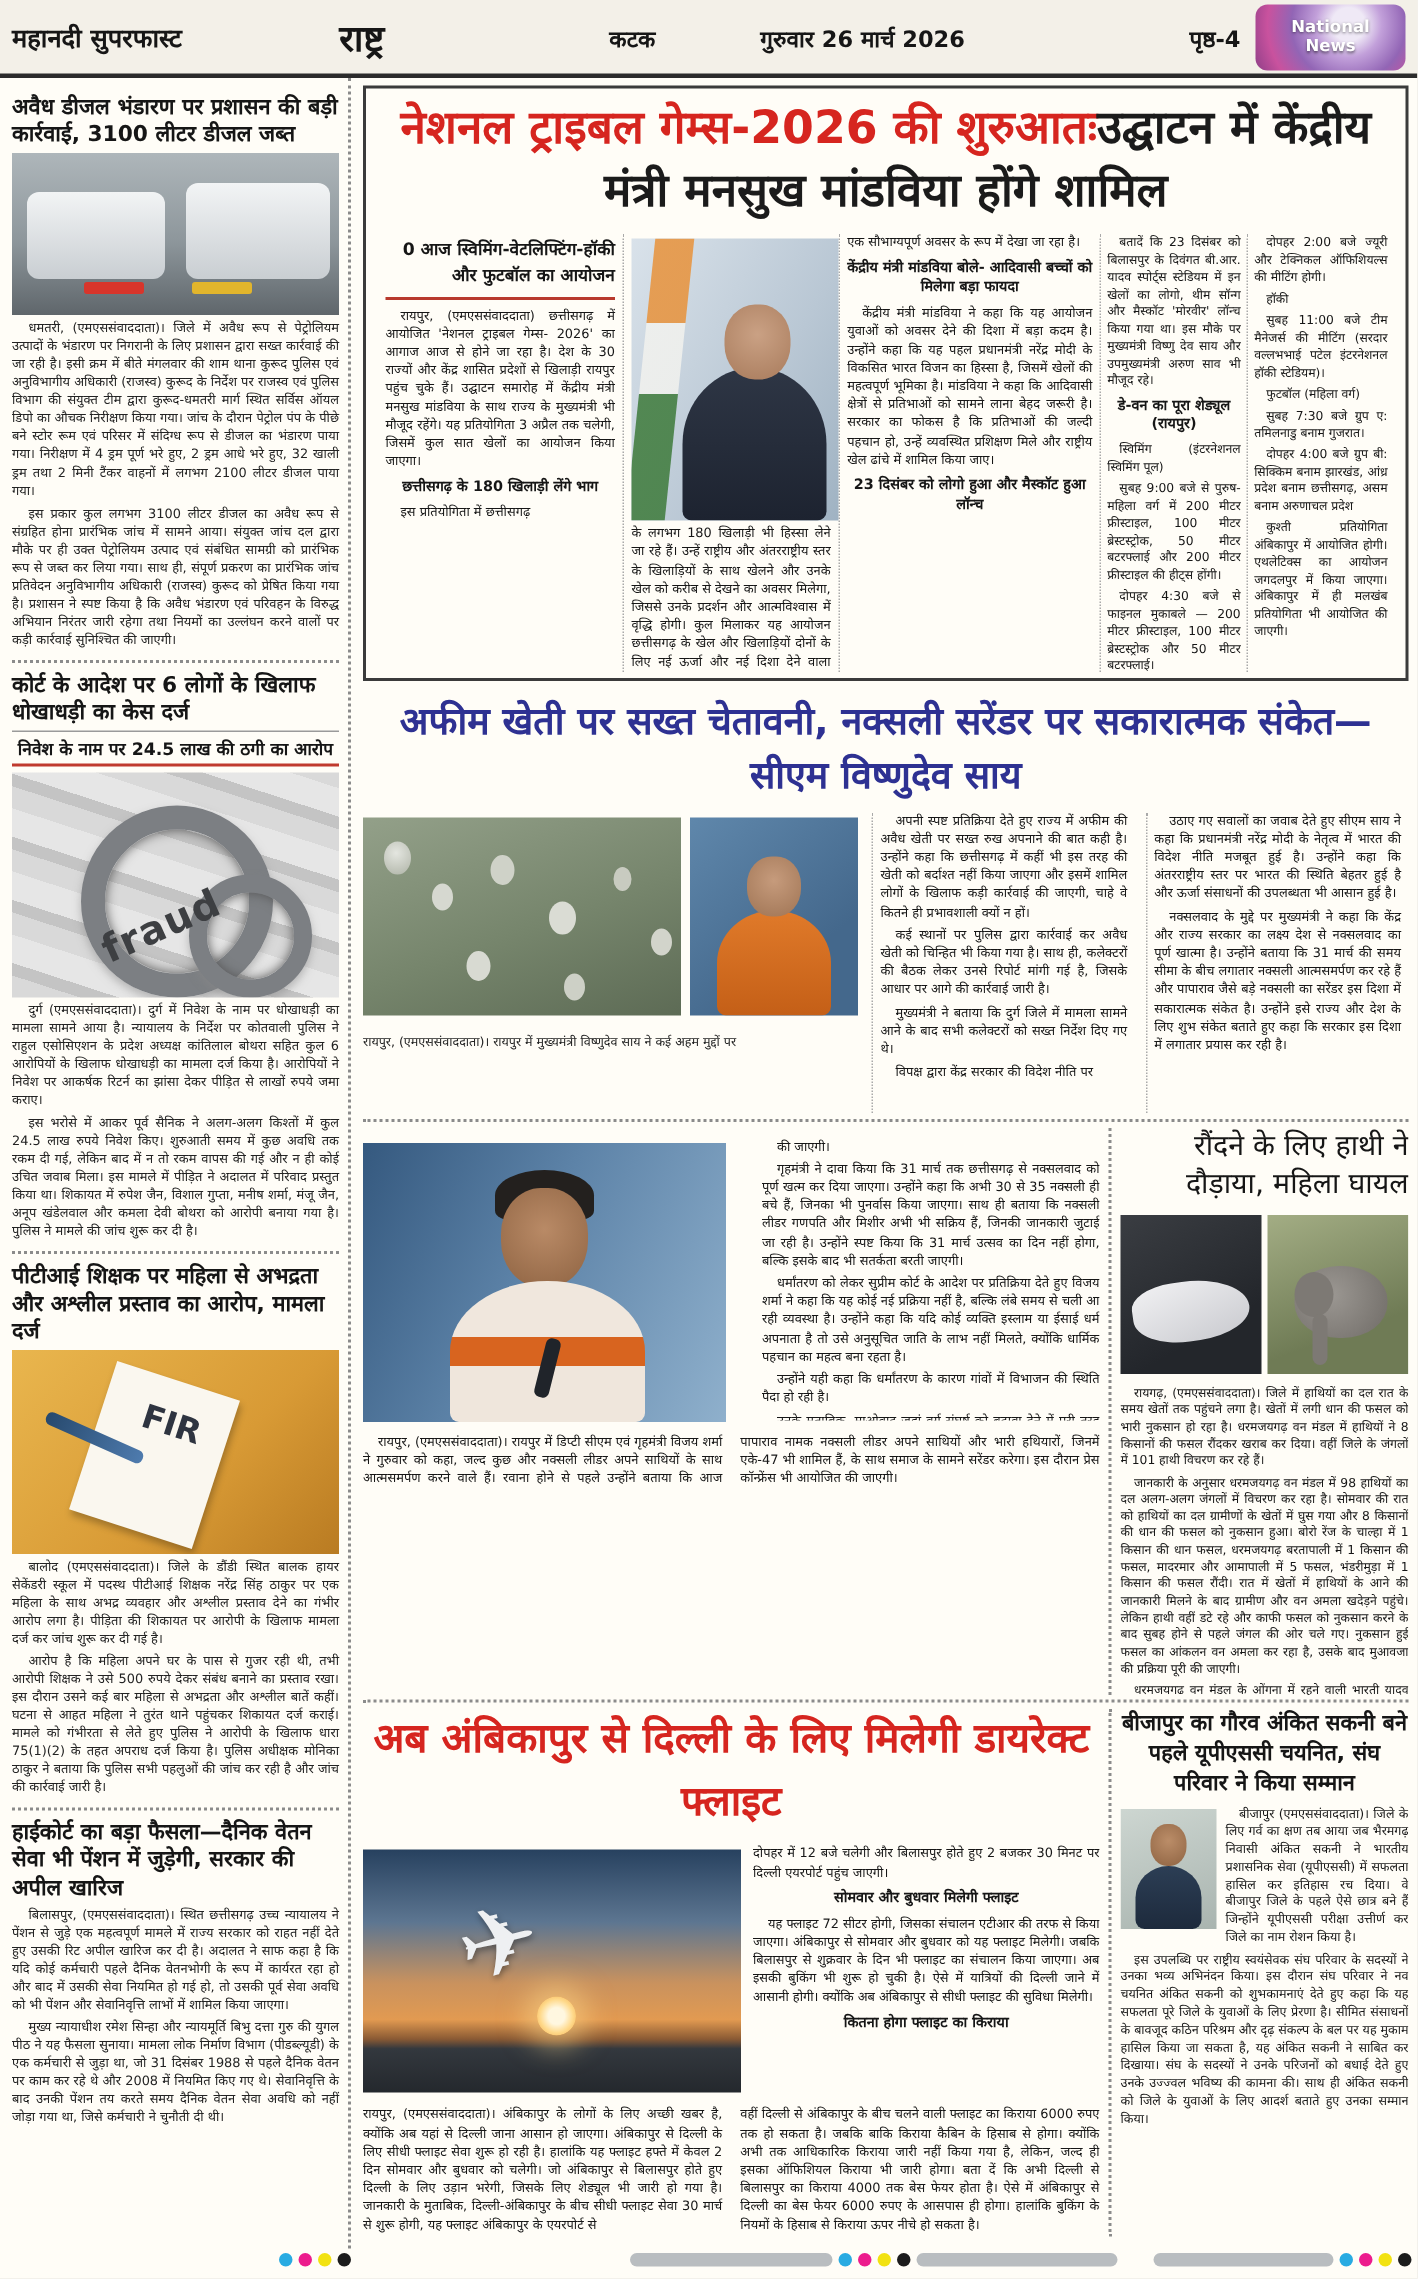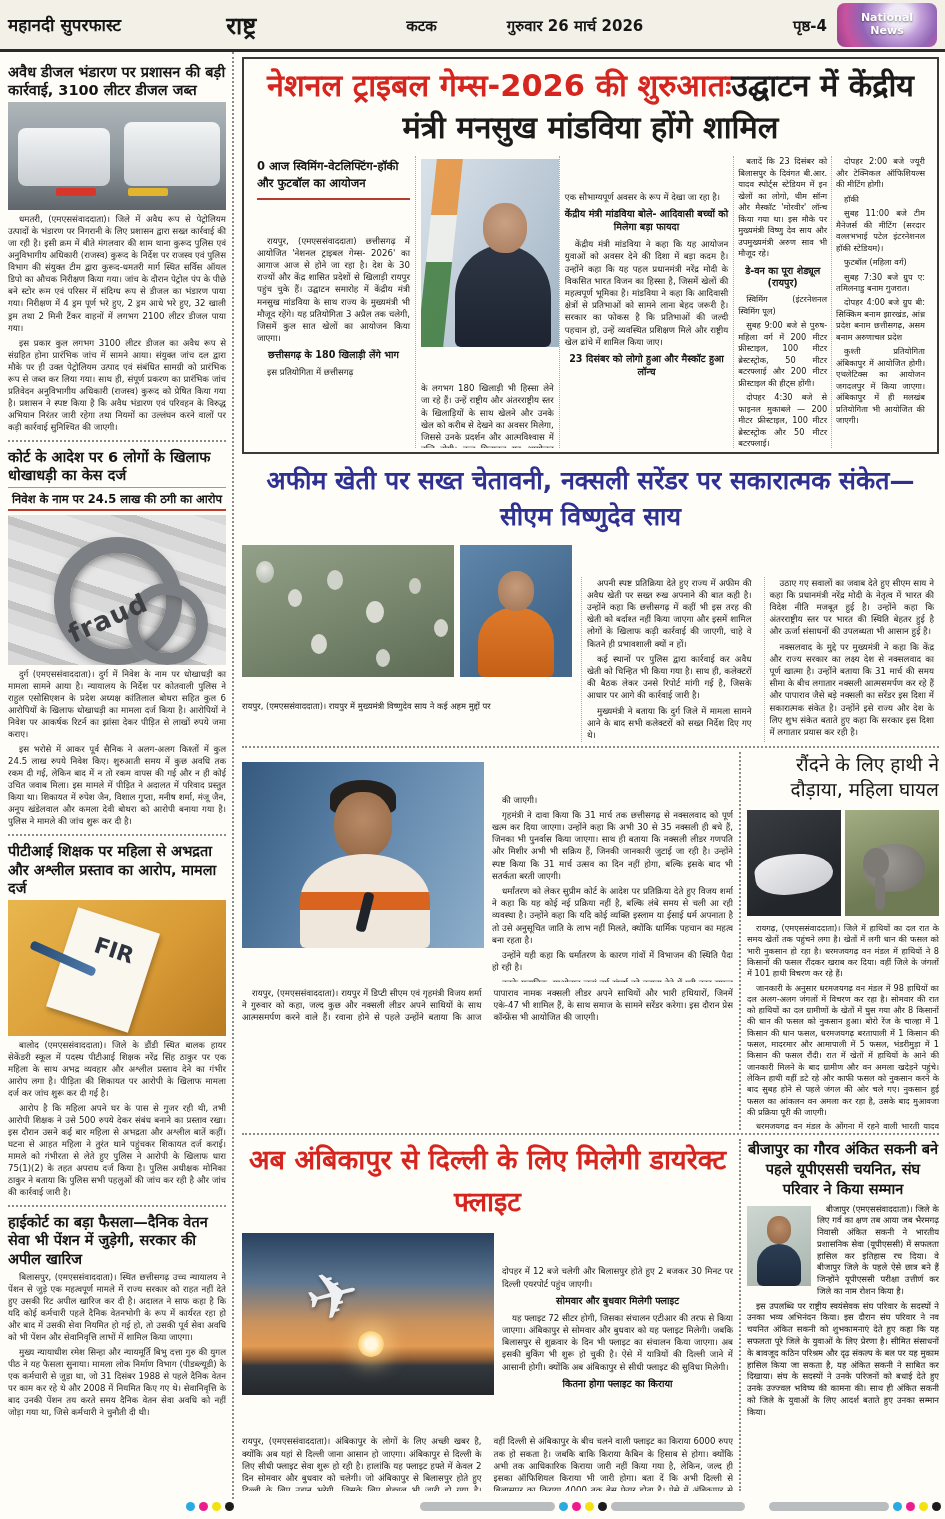--- a/index.html
+++ b/index.html
@@ -74,40 +74,40 @@
   .an-head{left:20px;top:10px;width:24px;height:28px;background:radial-gradient(circle at 50% 40%,#bb8d68,#8e6342);border-radius:46%;}
   
   .artA{border:2px solid #3b3b3b;padding:6px 8px 4px;box-sizing:border-box;}
   .artA-head{text-align:center;font-weight:bold;font-size:30.5px;line-height:1.38;}
   .red{color:#d6251f;} .blk{color:#1b1b1b;}
   .blue{color:#2e3192;}
   .artA-cols{display:flex;margin-top:7px;height:292px;overflow:hidden;}
   .acol{box-sizing:border-box;padding:0 5px;overflow:hidden;}
   .acol + .acol{border-left:1px dotted #a9a9a9;}
   .c1{width:170px;} .c2{width:150px;} .c3{width:182px;} .c4{width:102px;padding:0 4px;} .c5{width:102px;padding:0 4px;}
-  .kicker{font-weight:bold;font-size:11.5px;line-height:1.45;text-align:left;border-bottom:2px solid #b8392d;padding:2px 0 6px;margin-bottom:5px;}
-  .btxt{font-size:8.6px;line-height:1.42;text-align:justify;margin-top:35px;}
+  .kicker{font-weight:bold;font-size:11.5px;line-height:1.45;text-align:right;border-bottom:2px solid #b8392d;padding:2px 0 6px;margin-bottom:5px;}
+  .btxt{font-size:8.6px;line-height:1.42;text-align:justify;}
   .btxt p{margin:0 0 3px;text-indent:10px;}
   .btxt .nindent{text-indent:0;}
   .bsub{font-weight:bold;font-size:9.6px;text-align:center;margin:5px 0 4px;line-height:1.35;}
   .sched{font-size:8.2px;line-height:1.4;text-align:justify;}
   .sched p{margin:0 0 3px;text-indent:8px;}
   
   .artB{margin-top:6px;padding-top:3px;}
   .artB-head{font-weight:bold;font-size:25px;line-height:1.45;text-align:center;}
   .artB-body{display:flex;gap:7px;margin-top:6px;height:200px;overflow:hidden;}
   .bPhotos{width:332px;flex:0 0 auto;}
   .bPhotoRow{display:flex;gap:6px;}
-  .caption{font-size:8.4px;margin-top:20px;color:#222;}
+  .caption{font-size:8.4px;margin-top:8px;color:#222;}
   .bcol{flex:1;box-sizing:border-box;padding:0 5px;border-left:1px dotted #a9a9a9;overflow:hidden;}
   
   .rowCD{display:flex;margin-top:4px;border-top:2px dotted #8b8b8b;padding-top:4px;height:378px;overflow:hidden;}
   .artC{width:499px;box-sizing:border-box;padding-right:6px;border-right:2px dotted #8b8b8b;}
   .artC-head{font-weight:bold;font-size:24.5px;line-height:1.5;text-align:center;}
-  .cBody{display:flex;gap:8px;margin-top:7px;}
+  .cBody{display:flex;gap:24px;margin-top:7px;}
   .cRight{flex:1;height:188px;overflow:hidden;}
   .cBottom{margin-top:5px;column-count:2;column-gap:12px;height:84px;overflow:hidden;}
   .artD{flex:1;box-sizing:border-box;padding-left:6px;overflow:hidden;}
   .artD-head{font-weight:normal;font-size:19px;line-height:1.35;text-align:right;}
   .dPhotos{display:flex;gap:4px;margin:4px 0;}
   .dBody{font-size:8.2px;line-height:1.38;text-align:justify;height:212px;overflow:hidden;}
   .dBody p{margin:0 0 3px;text-indent:9px;}
   
   .rowEF{display:flex;margin-top:3px;border-top:2px dotted #8b8b8b;padding-top:4px;height:352px;overflow:hidden;}
   .artE{width:499px;box-sizing:border-box;padding-right:6px;border-right:2px dotted #8b8b8b;}

